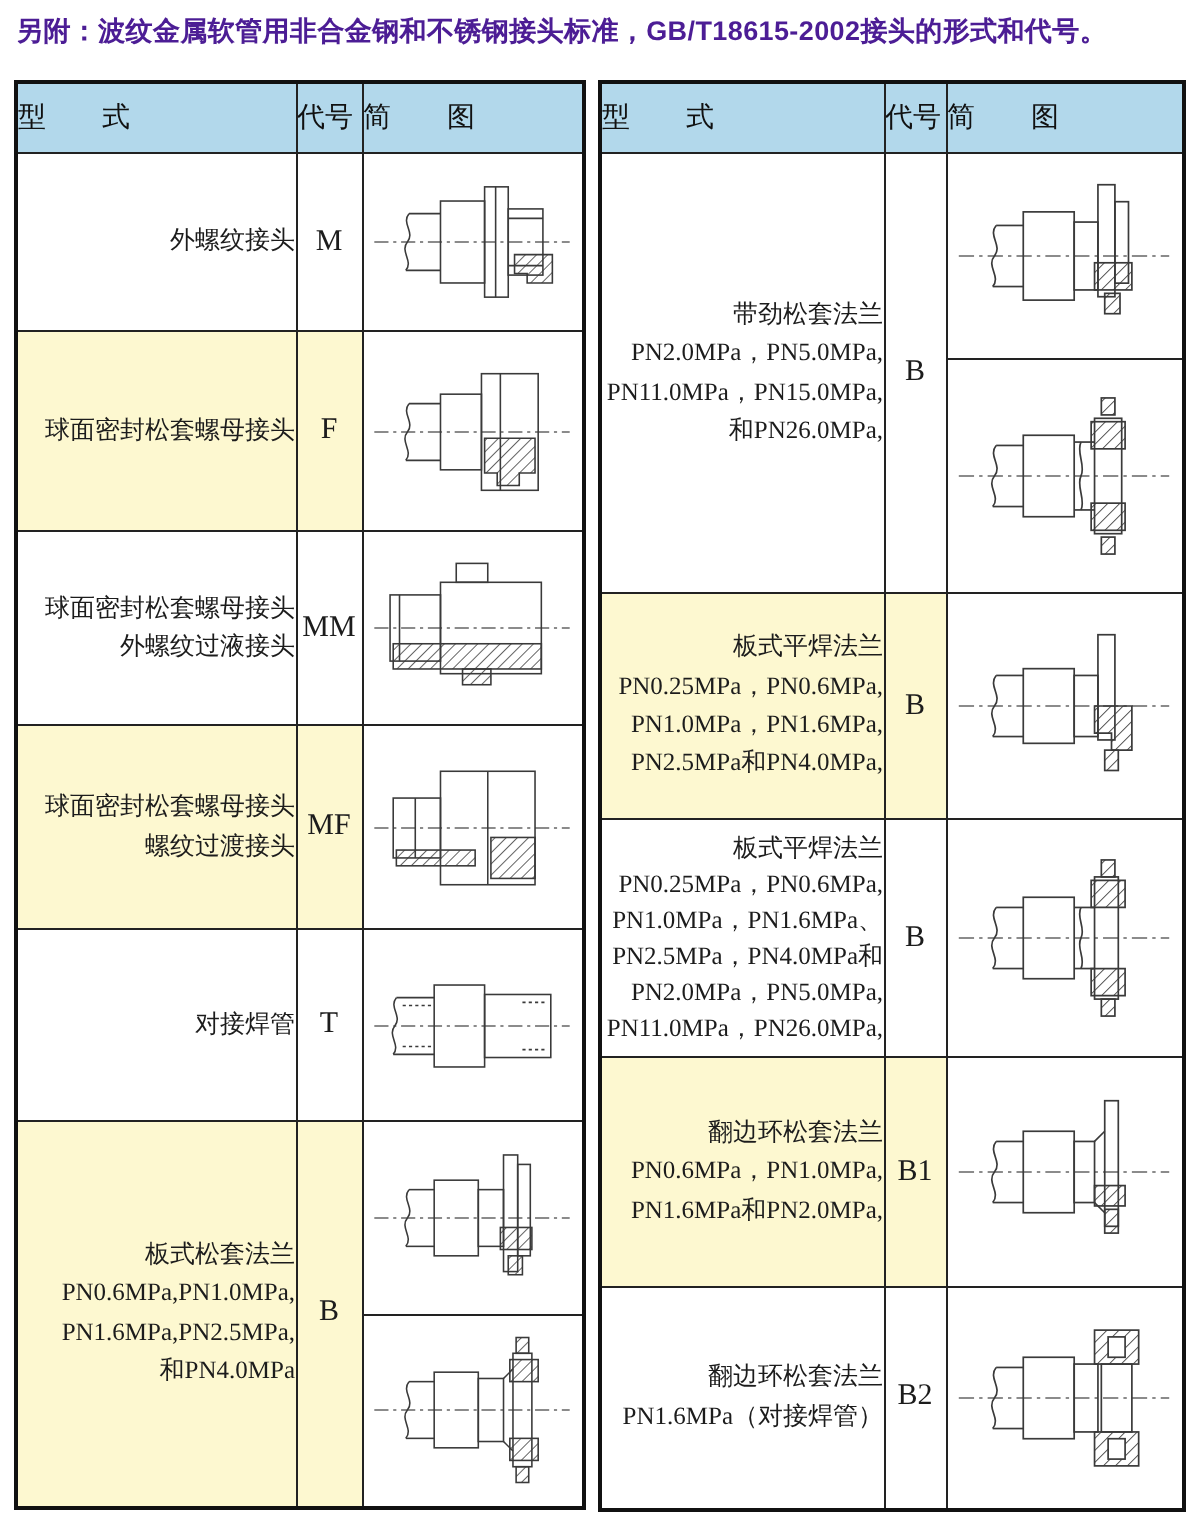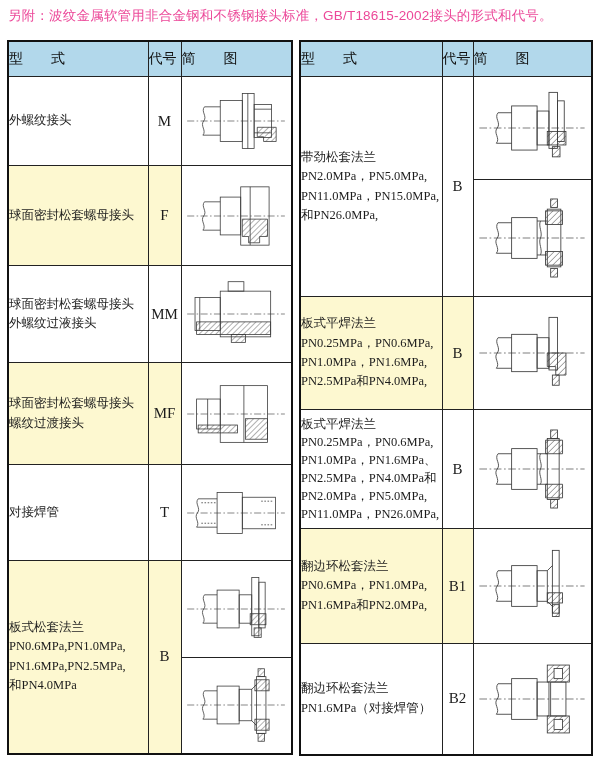--- a/index.html
+++ b/index.html
@@ -1,26 +1,26 @@
 <!DOCTYPE html>
 <html><head>
 <meta charset="utf-8">
 <style>
   html,body{margin:0;padding:0;background:#fff;}
   #page{position:relative;width:600px;height:768px;background:#ffffff;overflow:hidden;
         font-family:"Liberation Serif",serif;color:#1c1c1c;}
   #title{position:absolute;left:8px;top:7px;width:588px;font-family:"Liberation Sans",sans-serif;
-         font-weight:normal;font-size:13.5px;letter-spacing:0.2px;color:#ec4899;white-space:nowrap;}
+         font-weight:bold;font-size:13.5px;letter-spacing:0.2px;color:#4c1d95;white-space:nowrap;}
   table.grid{border-collapse:collapse;table-layout:fixed;position:absolute;top:40px;
              border:2px solid #111;background:#fff;}
   #tleft{left:7px;width:286px;}
   #tright{left:299px;width:294px;}
   table.grid td{border:1px solid #222;padding:0;vertical-align:middle;overflow:hidden;}
   td.hd{background:#b2d8eb;text-align:left;font-size:14px;color:#111;height:34px;}
-  td.typ{padding:4px 4px 4px 11px;font-size:12.5px;line-height:1.55;}
+  td.typ{padding:4px 4px 4px 11px;font-size:12.5px;line-height:1.55;text-align:right;}
   td.typ .ln{white-space:nowrap;}
   td.code{text-align:center;font-size:15px;font-family:"Liberation Serif",serif;}
   td.dg{text-align:center;vertical-align:middle;background:#fff;}
   .hl{background:#fdf8d0;font-family:Liberation Serif, serif;}
   svg.diag{display:block;margin:0 auto;}
   svg.diag line,svg.diag rect,svg.diag path,svg.diag polyline{stroke:#3a3a3a;fill:none;stroke-width:1;}
   svg.diag .cl{stroke:#666;stroke-dasharray:9 3 2 3;}
   svg.diag .dot{stroke-dasharray:2 2;}
   svg.diag .hz{fill:url(#h);}
   svg.diag .wh{fill:#fff;}

